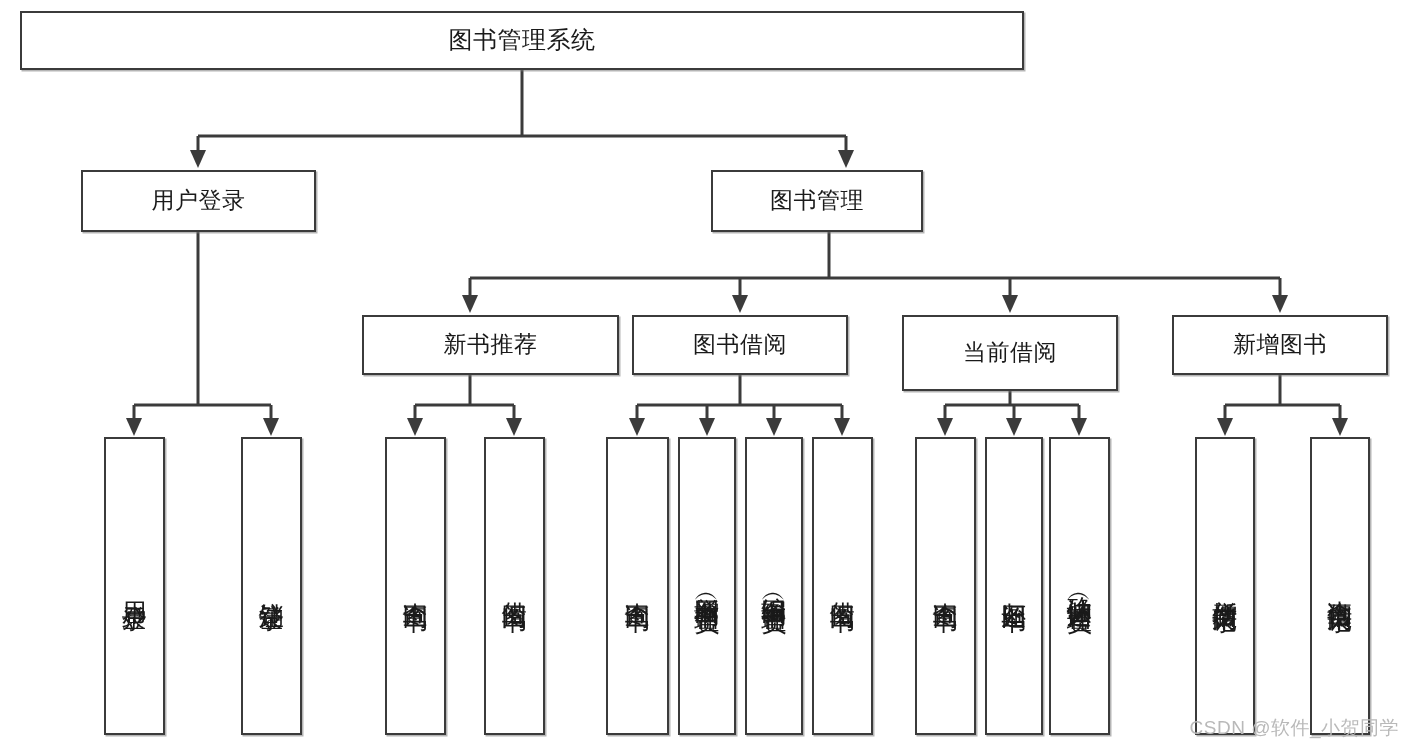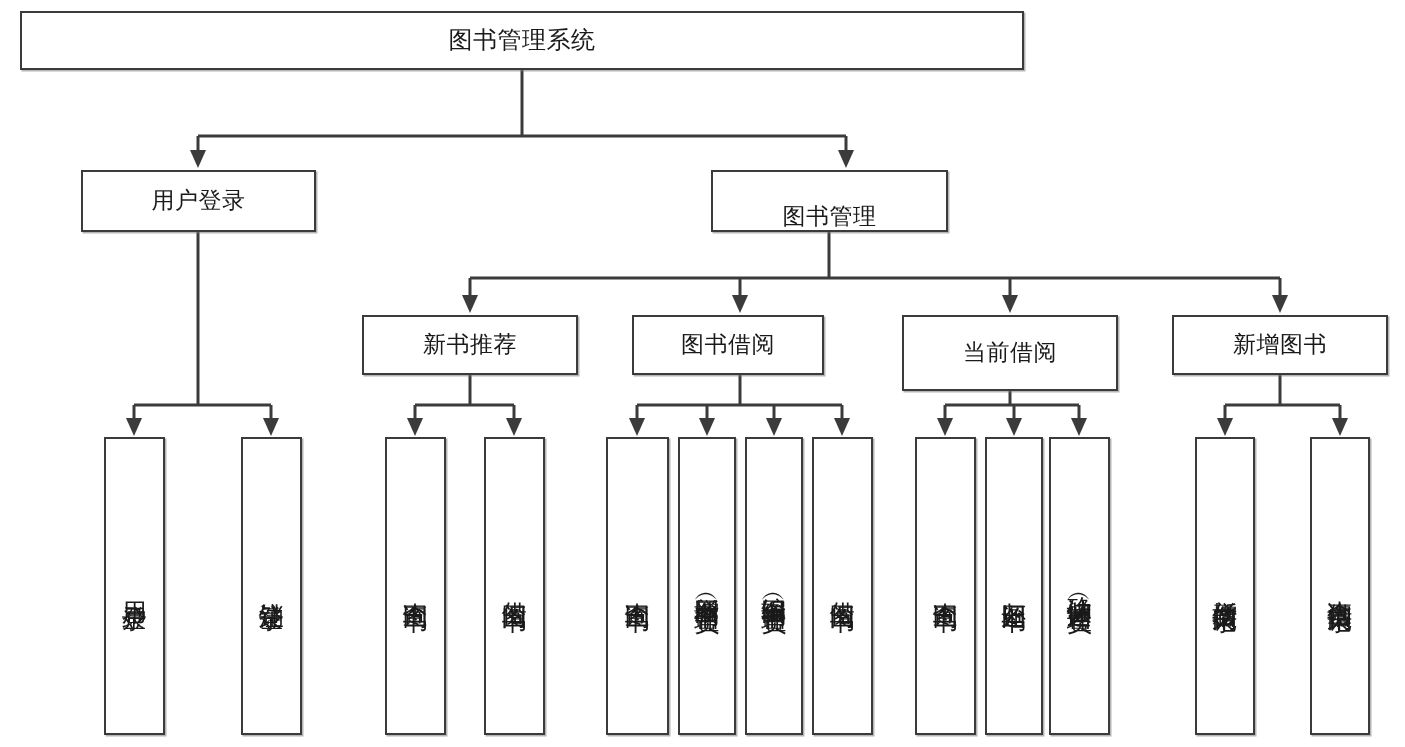--- a/index.html
+++ b/index.html
@@ -136,27 +136,27 @@
       </g>
   </svg>
 
   <div id="nodes-layer">
       <div class="node horiz root" style="left: 20px; top: 11px; width: 1004px; height: 59px;">
         <span class="label">图书管理系统</span>
       </div>
       <div class="node horiz" style="left: 81px; top: 170px; width: 235px; height: 62px;">
         <span class="label">用户登录</span>
       </div>
-      <div class="node horiz" style="left: 711px; top: 170px; width: 237px; height: 62px; align-items: flex-end;">
+      <div class="node horiz" style="left: 711px; top: 170px; width: 212px; height: 62px;">
         <span class="label">图书管理</span>
       </div>
-      <div class="node horiz" style="left: 362px; top: 315px; width: 216px; height: 60px;">
+      <div class="node horiz" style="left: 362px; top: 315px; width: 257px; height: 60px;">
         <span class="label">新书推荐</span>
       </div>
-      <div class="node horiz" style="left: 632px; top: 315px; width: 192px; height: 60px;">
+      <div class="node horiz" style="left: 632px; top: 315px; width: 216px; height: 60px;">
         <span class="label">图书借阅</span>
       </div>
       <div class="node horiz" style="left: 902px; top: 315px; width: 216px; height: 76px;">
         <span class="label">当前借阅</span>
       </div>
       <div class="node horiz" style="left: 1172px; top: 315px; width: 216px; height: 60px;">
         <span class="label">新增图书</span>
       </div>
       <div class="node vert" style="left: 104px; top: 437px; width: 61px; height: 298px;">
         <span class="label">用户登录</span>
@@ -192,13 +192,14 @@
         <span class="label">确认归还（管理员）</span>
       </div>
       <div class="node vert" style="left: 1195px; top: 437px; width: 60px; height: 298px;">
         <span class="label">新增借阅记录</span>
       </div>
       <div class="node vert" style="left: 1310px; top: 437px; width: 60px; height: 298px;">
         <span class="label">查询借阅记录</span>
       </div>
     </div>
 
+  <div class="watermark">CSDN @软件_小贺同学</div>
 </div>
 
 </body></html>

